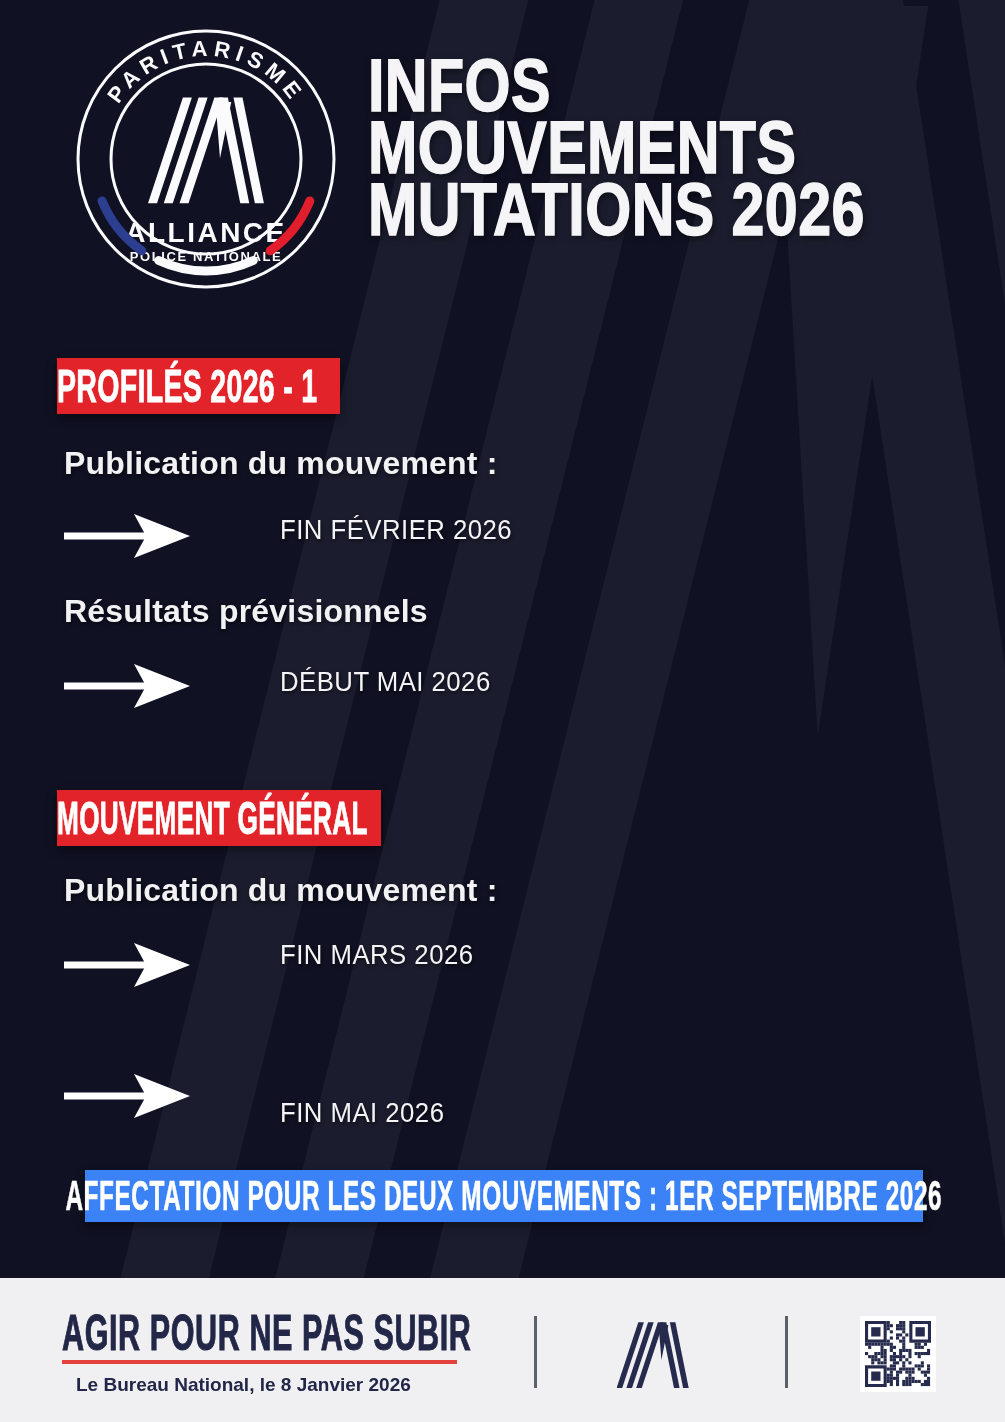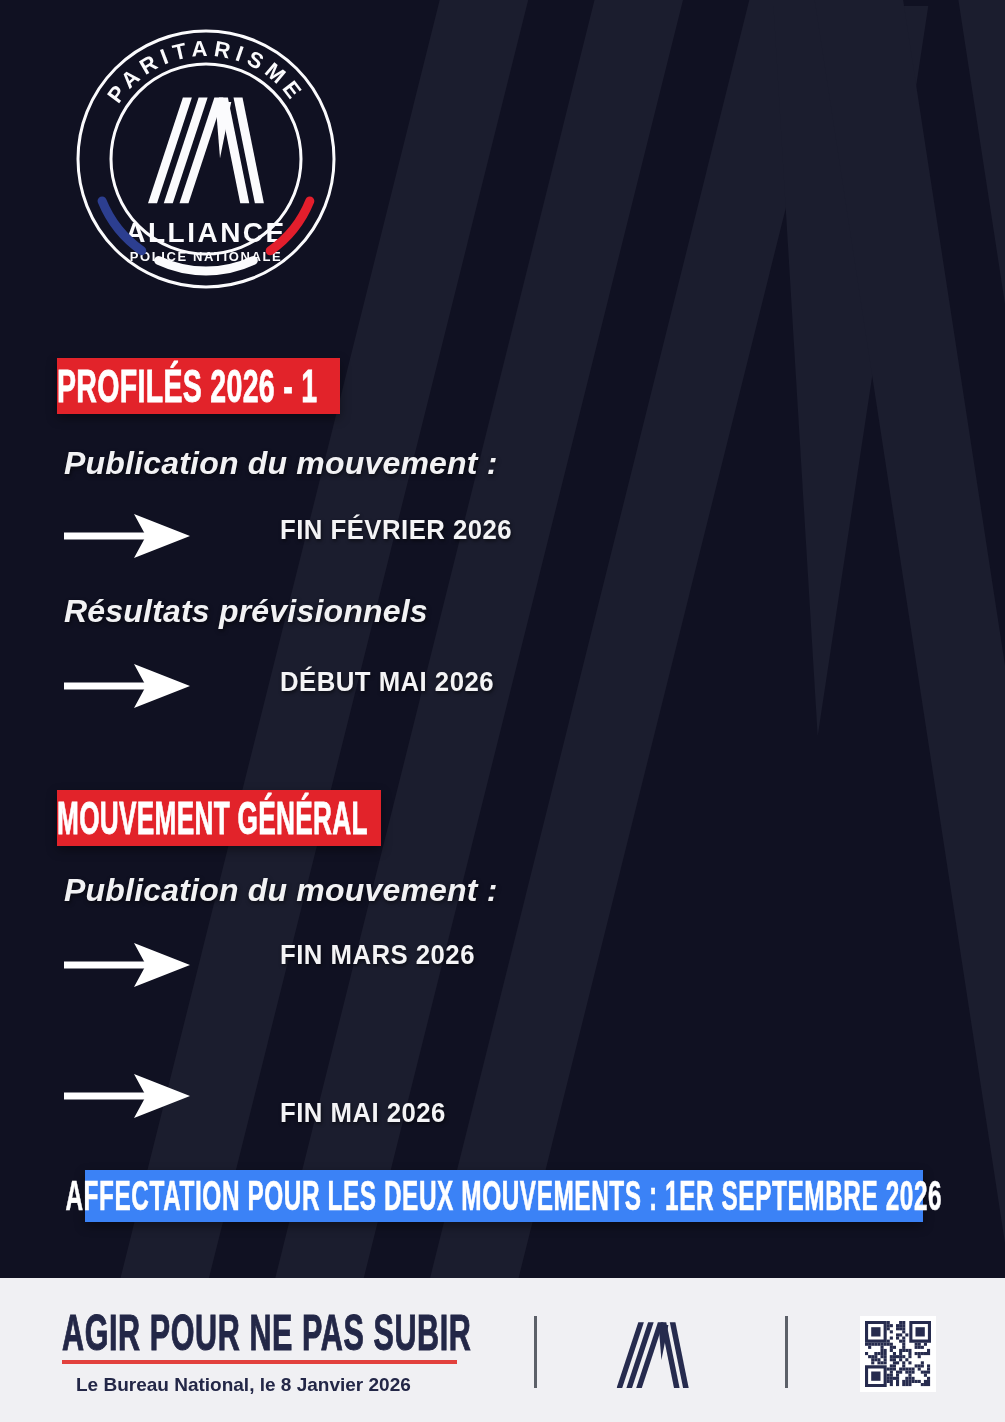--- a/index.html
+++ b/index.html
@@ -31,24 +31,24 @@
   }
   .badge .btxt{
     color:#fff; font-size:46px; font-weight:700; white-space:nowrap;
     transform-origin:left center; -webkit-text-stroke:.8px #fff; letter-spacing:.5px;
   }
   .badge1{top:358px; width:283px;}
   .badge2{top:790px; width:324px;}
 
   .label{
     position:absolute; left:64px; color:#f2f2f4; font-size:32px; font-weight:700;
-    letter-spacing:.2px; text-shadow:1px 2px 4px rgba(0,0,0,.55); white-space:nowrap;font-style:italic;
+    letter-spacing:.2px; text-shadow:1px 2px 4px rgba(0,0,0,.55); white-space:nowrap;
   }
   .value{
-    position:absolute; left:280px; color:#f4f4f6; font-size:28px; font-weight:700;
+    position:absolute; left:280px; color:#f4f4f6; font-size:28px; font-weight:400;
     letter-spacing:.5px; text-shadow:1px 2px 4px rgba(0,0,0,.55); white-space:nowrap;
   }
   .value .vtxt{display:inline-block; transform:scaleX(.92); transform-origin:left center;}
   .arrow{position:absolute; left:62px; width:130px; height:48px;}
 
   
   .banner{
     position:absolute; left:85px; top:1170px; width:838px; height:52px;
     background:#3b82f6; display:flex; align-items:center; justify-content:center;
     box-shadow:0 4px 10px rgba(0,0,0,.4);
@@ -115,20 +115,25 @@
       </g>
       <text x="131" y="214" text-anchor="middle" font-family="Liberation Sans, sans-serif" font-size="28" font-weight="bold" fill="#fbfbfd" letter-spacing="2.5">ALLIANCE</text>
       <text x="131" y="233" text-anchor="middle" font-family="Liberation Sans, sans-serif" font-size="13" font-weight="bold" fill="#fbfbfd" letter-spacing="1.6">POLICE NATIONALE</text>
       <g fill="none" stroke-width="9" stroke-linecap="round">
         <path d="M 27.1 173.0 A 112 112 0 0 0 66.8 222.7" stroke="#2c3e90"></path>
         <path d="M 83.7 232.5 A 112 112 0 0 0 178.3 232.5" stroke="#fbfbfd"></path>
         <path d="M 195.2 222.8 A 112 112 0 0 0 234.8 173.0" stroke="#e31e2c"></path>
       </g>
     </svg>
 
+    <div class="title">
+      <span class="line">INFOS</span>
+      <span class="line">MOUVEMENTS</span>
+      <span class="line">MUTATIONS 2026</span>
+    </div>
 
     <div class="badge badge1">
       <span class="btxt" style="transform:scaleX(.62)">PROFILÉS 2026 - 1</span>
     </div>
 
     <div class="label" style="top:445px">Publication du mouvement :</div>
     <svg class="arrow" style="top:512px" viewBox="0 0 130 48">
         <use href="#arrowsym"></use>
       </svg>
     <div class="value" style="top:514px">

